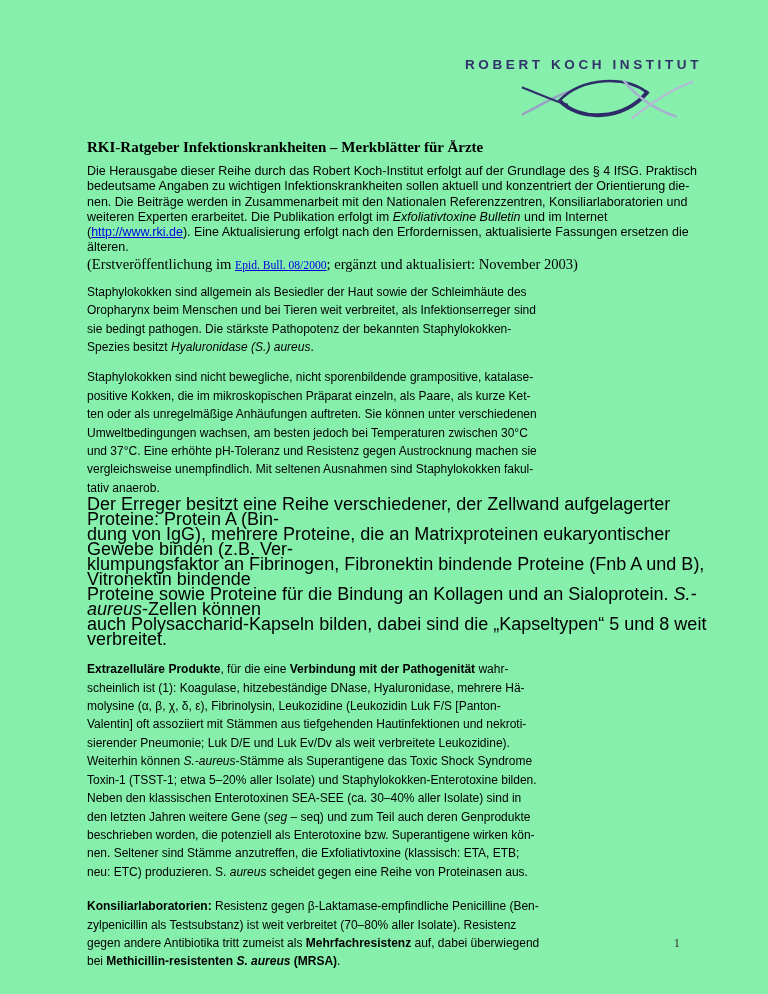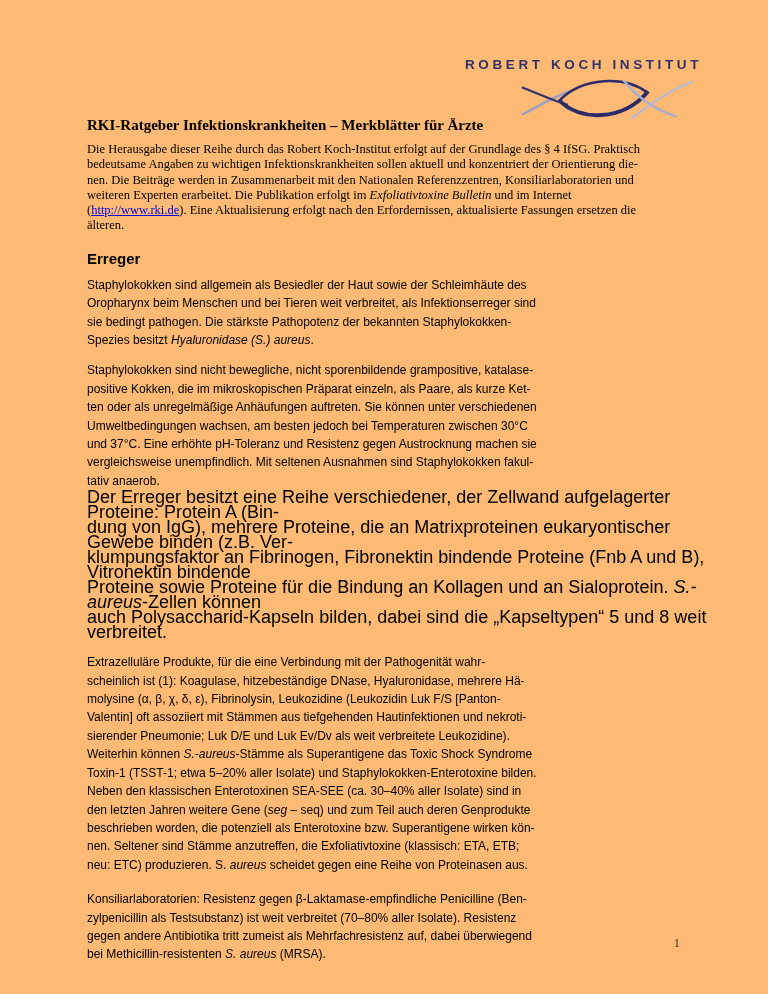--- a/index.html
+++ b/index.html
@@ -1,35 +1,35 @@
 <!DOCTYPE html>
 <html><head>
 <meta charset="utf-8">
 <style>
   html,body{margin:0;padding:0;}
   body{
     width:768px;height:994px;background:#ffffff;color:#000;
     font-family:"Liberation Sans",sans-serif;position:relative;overflow:hidden;
   }
-  .page{position:absolute;inset:0;background:#fdba74;}
+  .page{position:absolute;inset:0;background:#86efac;}
   
   .header{position:absolute;top:57px;right:66px;text-align:right;}
   .wordmark{
     font-family:"Liberation Sans",sans-serif;font-size:13.5px;font-weight:bold;
     letter-spacing:3.6px;color:#32326a;white-space:nowrap;
   }
   .logo{display:block;margin:7px 2px 0 auto;}
   
-  .main{position:absolute;left:87px;top:116px;width:644px;}
+  .main{position:absolute;left:87px;top:138px;width:644px;}
   .main p,.main h1,.main h2,.main .series-title{margin:0;padding:0;}
   .series-title{
     font-family:"Liberation Serif",serif;font-weight:bold;font-size:15px;line-height:18px;
   }
   .intro{
-    font-family:Liberation Serif, serif;font-size:12.5px;line-height:15.3px;
+    font-family:Liberation Sans, sans-serif;font-size:12.5px;line-height:15.3px;
     margin-top:8px !important;white-space:pre-line;
   }
   .doc-title{
     font-family:"Liberation Sans",sans-serif;font-size:15px;font-weight:bold;
     line-height:17px;margin-top:14px !important;
   }
   .subtitle{
     font-family:"Liberation Serif",serif;font-size:14.6px;line-height:17px;
     white-space:pre-line;
   }
@@ -38,21 +38,21 @@
     line-height:17px;margin-top:16px !important;
   }
   .para{
     font-size:12px;line-height:18.4px;white-space:pre-line;
   }
   .para.p1{margin-top:9px !important;}
   .para.p2{margin-top:12px !important;}
   .para.smalltext{font-size:18px;line-height:15px;margin-top:0 !important;}
   .para.p3{margin-top:13px !important;}
   .para.p4{margin-top:16px !important;}
-  .b{font-weight:normal;}
+  .b{font-weight:bold;}
   .i{font-style:italic;}
   a.doclink{color:#0000dd;text-decoration:underline;cursor:pointer;}
   a.doclink.sm{font-size:11.6px;}
   .page-number{
     position:absolute;top:936px;right:88px;
     font-family:"Liberation Serif",serif;font-size:12.5px;color:#333;
   }
 </style>
 </head>
 <body>
@@ -72,21 +72,21 @@
   </div>
 
   <div class="main">
     <div class="series-title">RKI-Ratgeber Infektionskrankheiten – Merkblätter für Ärzte</div>
     <p class="intro"><span>Die Herausgabe dieser Reihe durch das Robert Koch-Institut erfolgt auf der Grundlage des § 4 IfSG. Praktisch
 bedeutsame Angaben zu wichtigen Infektionskrankheiten sollen aktuell und konzentriert der Orientierung die-
 nen. Die Beiträge werden in Zusammenarbeit mit den Nationalen Referenzzentren, Konsiliarlaboratorien und
 weiteren Experten erarbeitet. Die Publikation erfolgt im </span><span class="i">Exfoliativtoxine Bulletin</span><span> und im Internet
 (</span><a href="#" class="doclink">http://www.rki.de</a><span>). Eine Aktualisierung erfolgt nach den Erfordernissen, aktualisierte Fassungen ersetzen die
 älteren.</span></p>
-    <h2 class="section-heading">Erreger</h2>
+    <p class="subtitle"><span>(Erstveröffentlichung im </span><a href="#" class="doclink sm">Epid. Bull. 08/2000</a><span>; ergänzt und aktualisiert: November 2003)</span></p>
     <p class="para p1"><span>Staphylokokken sind allgemein als Besiedler der Haut sowie der Schleimhäute des
 Oropharynx beim Menschen und bei Tieren weit verbreitet, als Infektionserreger sind
 sie bedingt pathogen. Die stärkste Pathopotenz der bekannten Staphylokokken-
 Spezies besitzt </span><span class="i">Hyaluronidase (S.) aureus</span><span>.</span></p>
     <p class="para p2"><span>Staphylokokken sind nicht bewegliche, nicht sporenbildende grampositive, katalase-
 positive Kokken, die im mikroskopischen Präparat einzeln, als Paare, als kurze Ket-
 ten oder als unregelmäßige Anhäufungen auftreten. Sie können unter verschiedenen
 Umweltbedingungen wachsen, am besten jedoch bei Temperaturen zwischen 30°C
 und 37°C. Eine erhöhte pH-Toleranz und Resistenz gegen Austrocknung machen sie
 vergleichsweise unempfindlich. Mit seltenen Ausnahmen sind Staphylokokken fakul-

